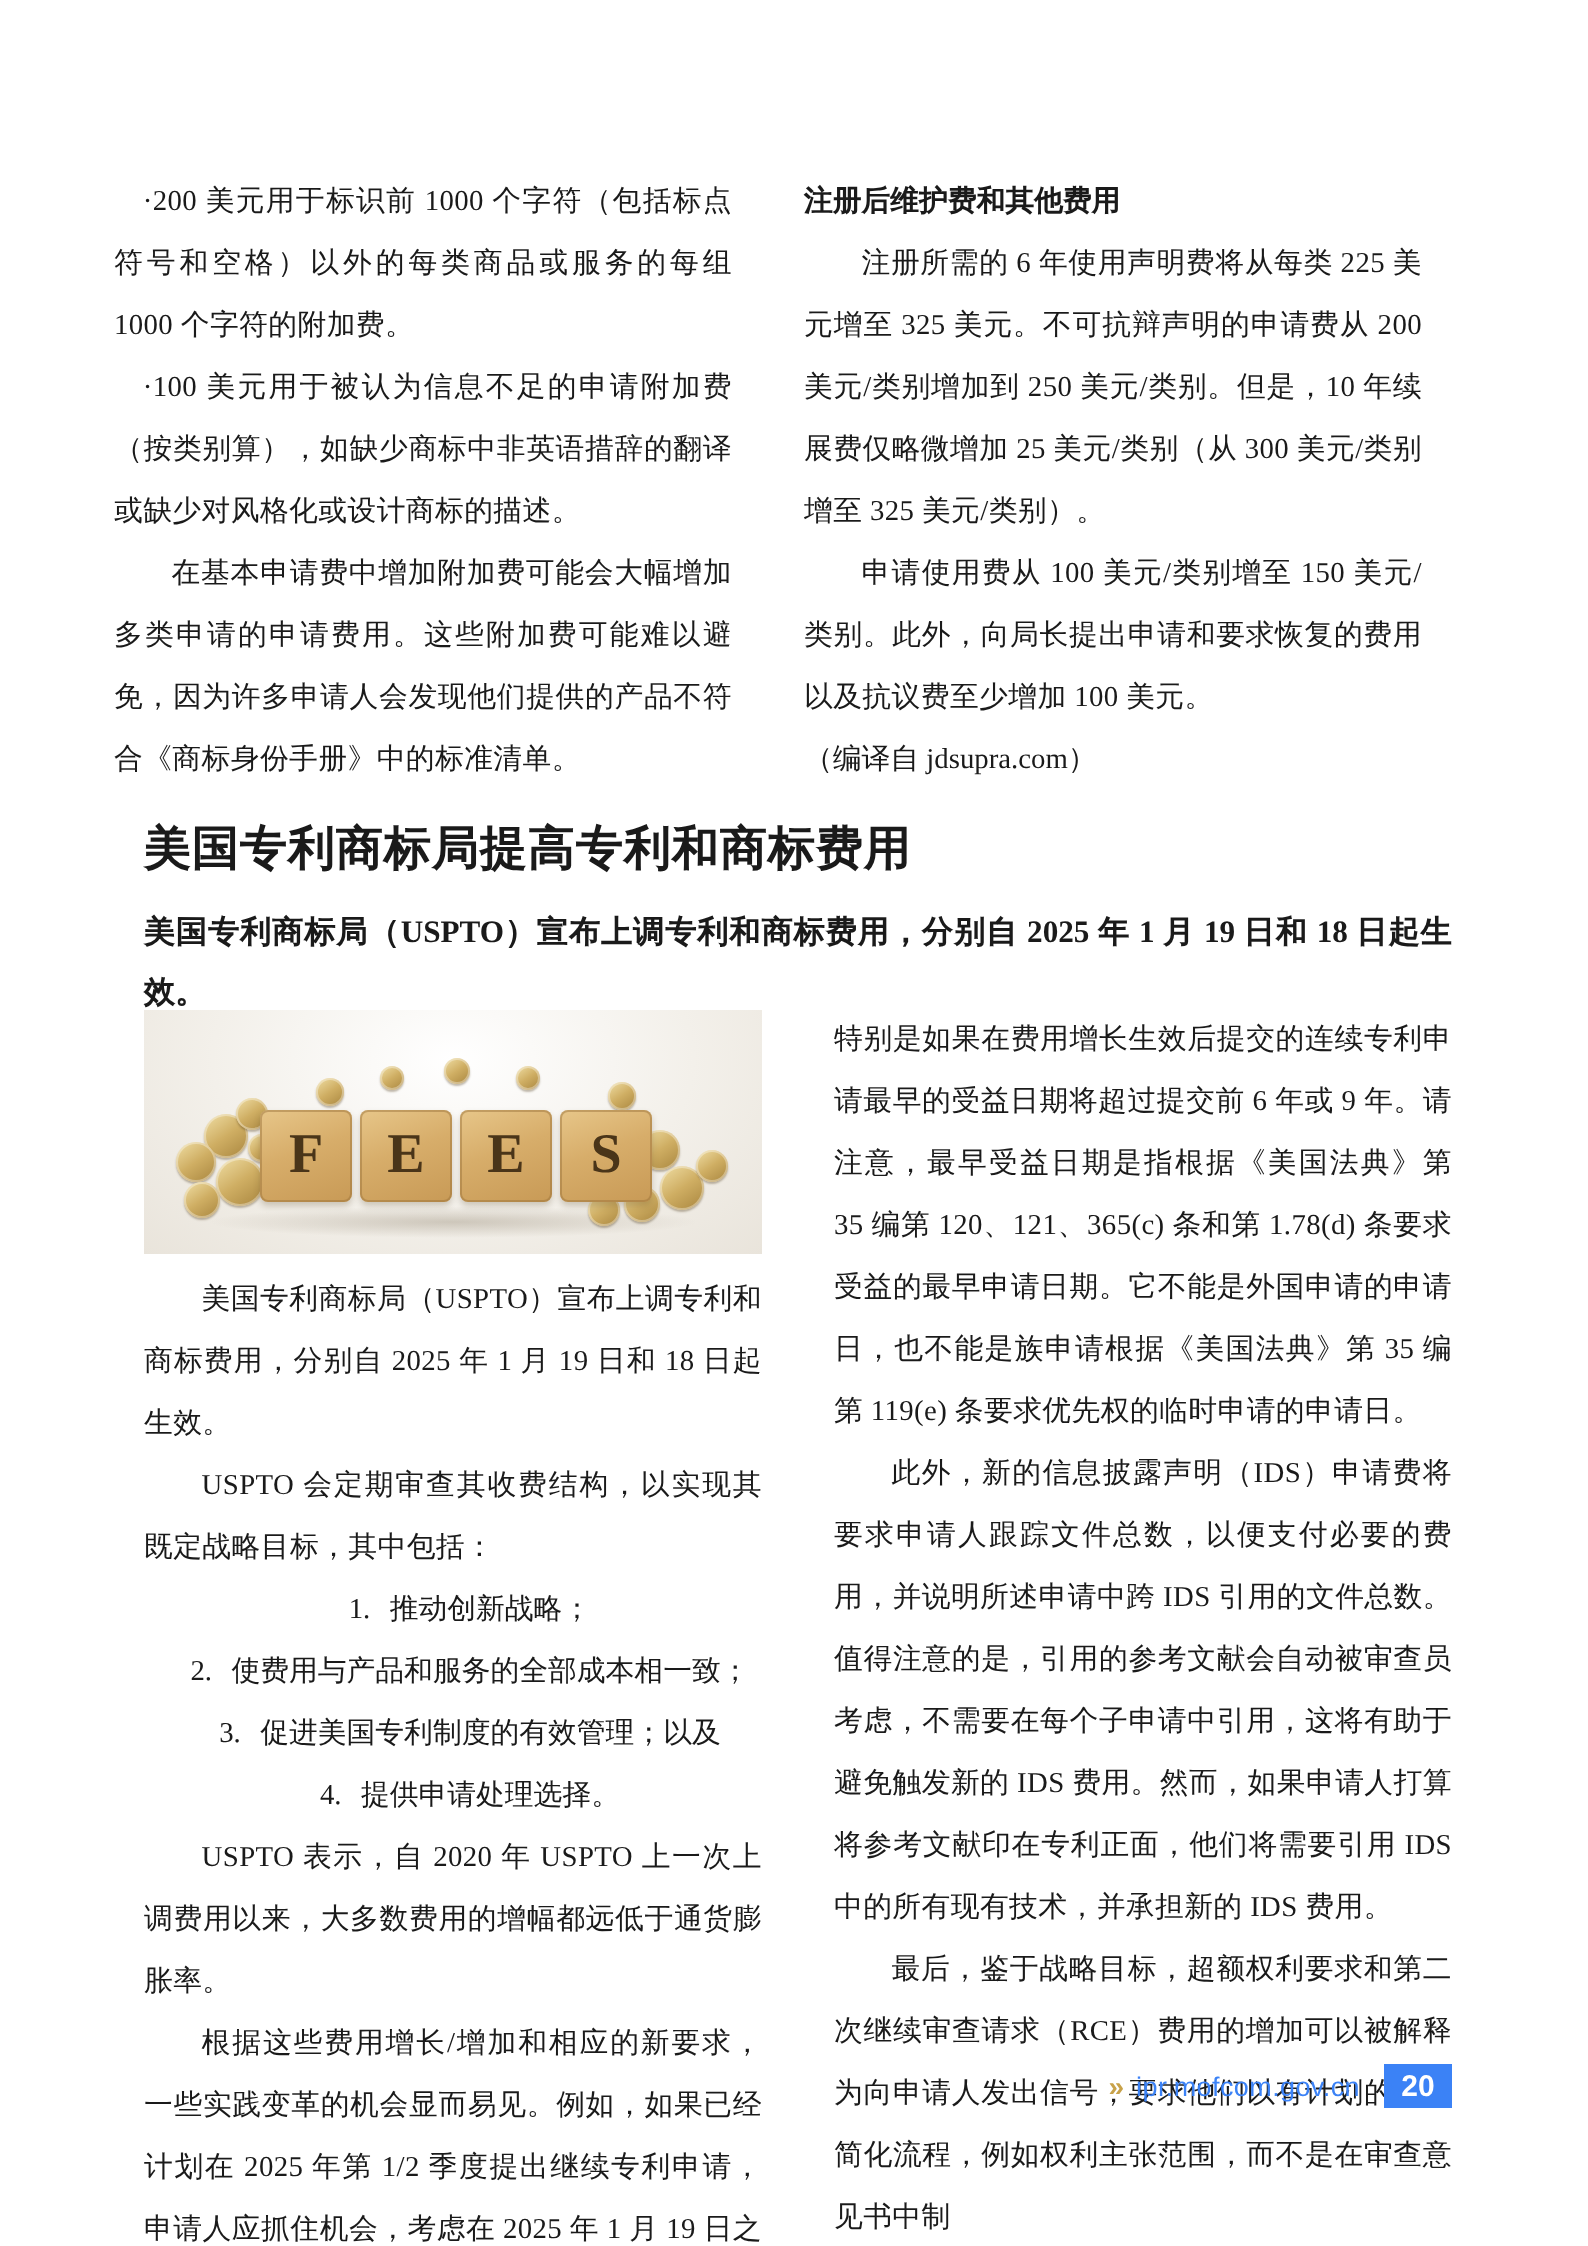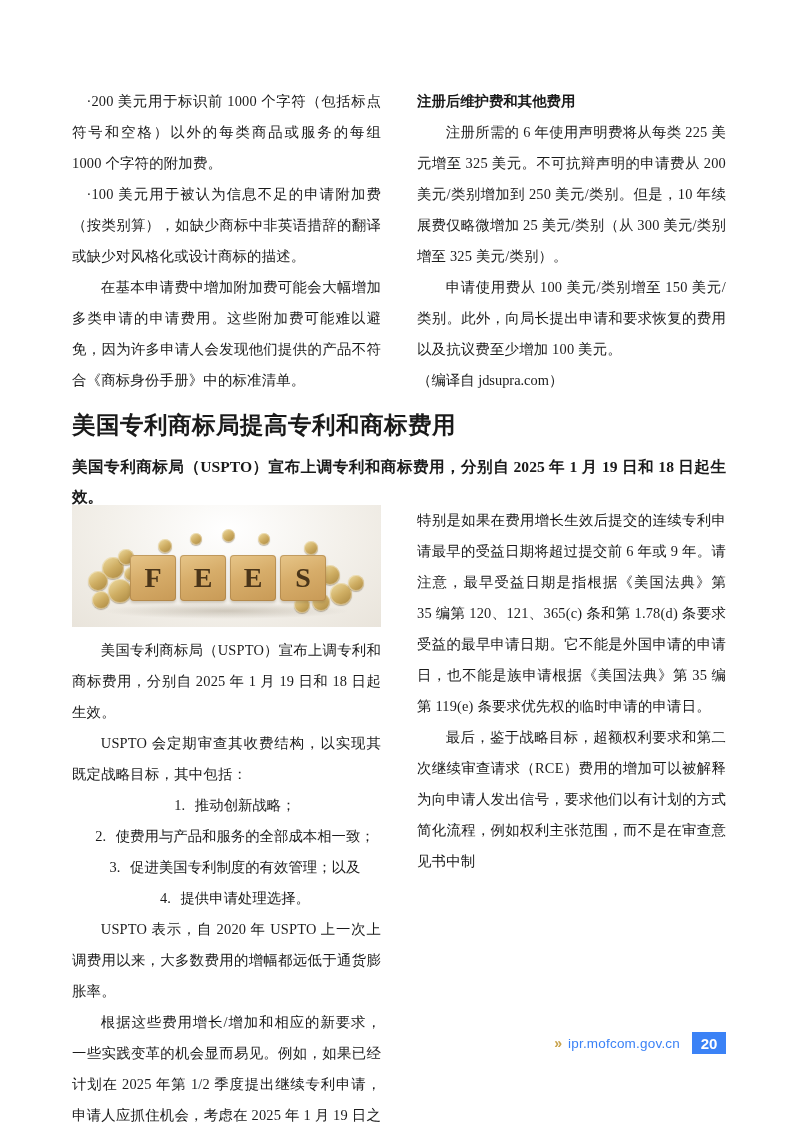--- a/index.html
+++ b/index.html
@@ -18,21 +18,21 @@
   .page {
     position: absolute;
     left: 0; top: 0;
     width: 794px;
     height: 1123px;
   }
 
   
   .top-cols {
     position: absolute;
-    left: 72px;
+    left: 57px;
     top: 86px;
     width: 654px;
     display: flex;
     gap: 36px;
   }
   .col {
     width: 309px;
   }
   p.body {
     margin: 0 0 0 0;
@@ -276,20 +276,21 @@
           <span class="num">4.</span><span>提供申请处理选择。</span>
         </li>
       </ol>
 
       <p class="body indent">USPTO 表示，自 2020 年 USPTO 上一次上调费用以来，大多数费用的增幅都远低于通货膨胀率。</p>
       <p class="body indent">根据这些费用增长/增加和相应的新要求，一些实践变革的机会显而易见。例如，如果已经计划在 2025 年第 1/2 季度提出继续专利申请，申请人应抓住机会，考虑在 2025 年 1 月 19 日之前提出申请，</p>
     </div>
 
     <div class="col">
       <p class="body">特别是如果在费用增长生效后提交的连续专利申请最早的受益日期将超过提交前 6 年或 9 年。请注意，最早受益日期是指根据《美国法典》第 35 编第 120、121、365(c) 条和第 1.78(d) 条要求受益的最早申请日期。它不能是外国申请的申请日，也不能是族申请根据《美国法典》第 35 编第 119(e) 条要求优先权的临时申请的申请日。</p>
+      <p class="body indent">此外，新的信息披露声明（IDS）申请费将要求申请人跟踪文件总数，以便支付必要的费用，并说明所述申请中跨 IDS 引用的文件总数。值得注意的是，引用的参考文献会自动被审查员考虑，不需要在每个子申请中引用，这将有助于避免触发新的 IDS 费用。然而，如果申请人打算将参考文献印在专利正面，他们将需要引用 IDS 中的所有现有技术，并承担新的 IDS 费用。</p>
       <p class="body indent">最后，鉴于战略目标，超额权利要求和第二次继续审查请求（RCE）费用的增加可以被解释为向申请人发出信号，要求他们以有计划的方式简化流程，例如权利主张范围，而不是在审查意见书中制</p>
     </div>
   </div>
 
   <div class="footer">
     <div class="footer-inner">
       <span class="chev">»</span>
       <span class="site">ipr.mofcom.gov.cn</span>
       <span class="pageno">20</span>
     </div>

